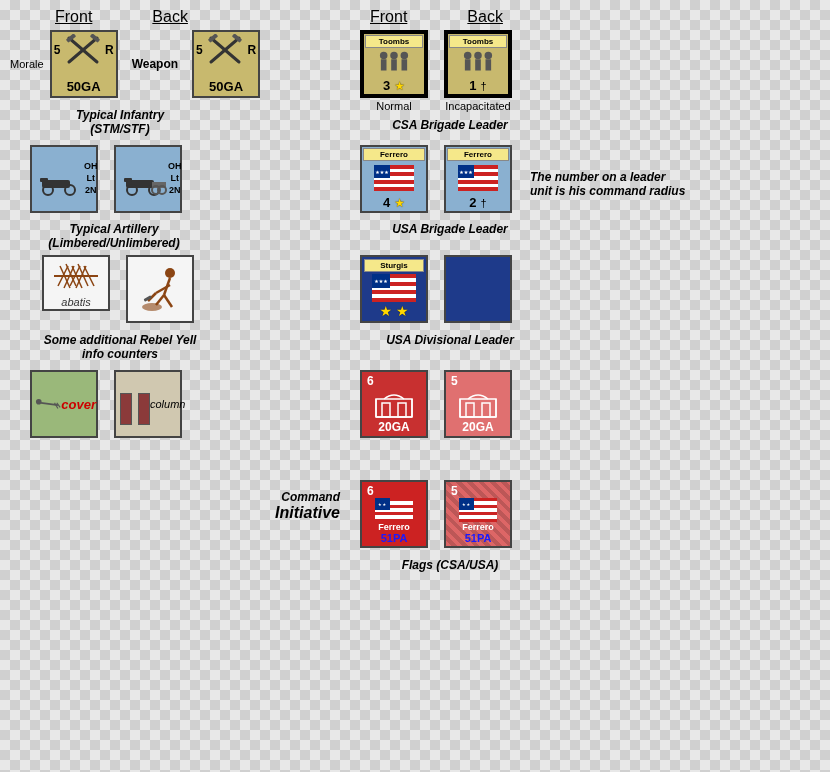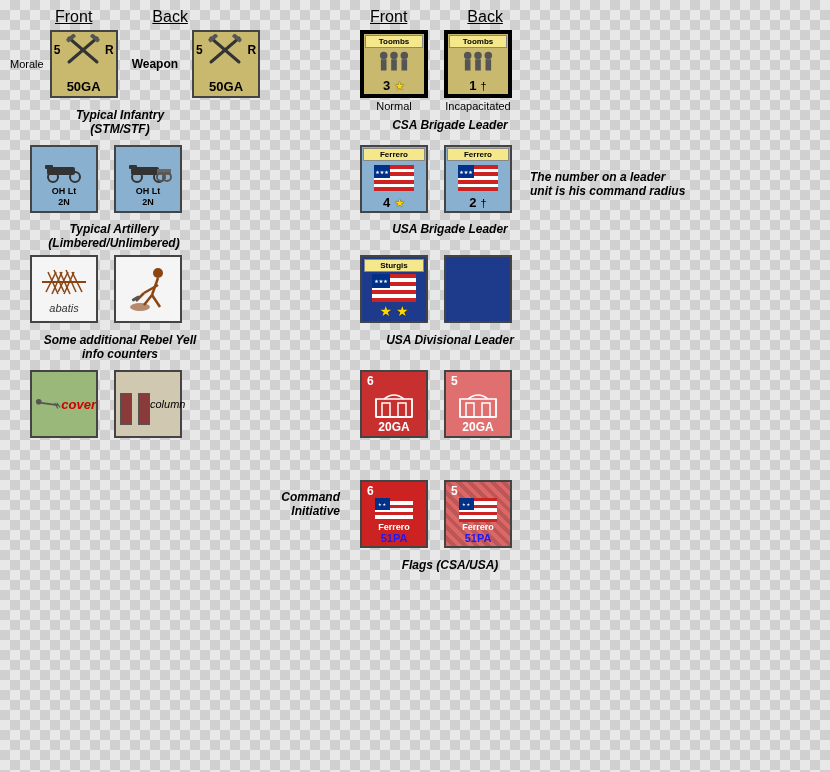--- a/index.html
+++ b/index.html
@@ -66,21 +66,20 @@
     }
 
     
     .art-counter {
       width: 68px;
       height: 68px;
       background: #8ab0d0;
       border: 2px solid #444;
       position: relative;
       display: flex;
-      flex-direction: column;
       align-items: center;
       justify-content: space-between;
       padding: 2px;
     }
 
     
     .ldr-csa {
       width: 68px;
       height: 68px;
       background: #c8b96e;
@@ -115,28 +114,29 @@
       display: flex;
       flex-direction: column;
       align-items: center;
       justify-content: space-between;
       padding: 2px;
     }
 
     
     .abatis-counter {
       width: 68px;
-      height: 68px;
+      height: 56px;
       background: #f5f5f5;
       border: 2px solid #444;
       display: flex;
       align-items: center;
       justify-content: center;
       font-size: 9px;
       color: #333;
+      margin-left: 12px;
     }
     .rebel-counter {
       width: 68px;
       height: 68px;
       background: #f5f5f5;
       border: 2px solid #444;
       display: flex;
       align-items: center;
       justify-content: center;
     }
@@ -581,21 +581,21 @@
         <line x1="4" y1="10" x2="4" y2="28" stroke="#fff" stroke-width="1.5"></line>
         <line x1="40" y1="10" x2="40" y2="28" stroke="#fff" stroke-width="1.5"></line>
         <line x1="4" y1="28" x2="40" y2="28" stroke="#fff" stroke-width="1.5"></line>
       </svg>
       <span style="font-size:12px;font-weight:bold;color:#fff;">20GA</span>
     </div>
   </div>
 
   <div style="position:absolute; top:490px; left:200px; text-align:right; width:140px;">
     <div style="font-style:italic;font-size:12px;font-weight:bold;">Command</div>
-    <div style="font-style:italic;font-size:12px;font-weight:bold;">Initiative</div>
+    <div style="font-style:italic;font-size:16px;font-weight:bold;">Initiative</div>
   </div>
 
   <div style="position:absolute; top:480px; left:360px; display:flex; gap:16px;">
 
     <div class="flag-counter flag-red">
       <div style="display:flex;width:100%;justify-content:flex-start;padding-left:3px;">
         <span style="font-size:12px;font-weight:bold;color:#fff;">6</span>
       </div>
 
       <div style="width:38px;height:24px;position:relative;">

